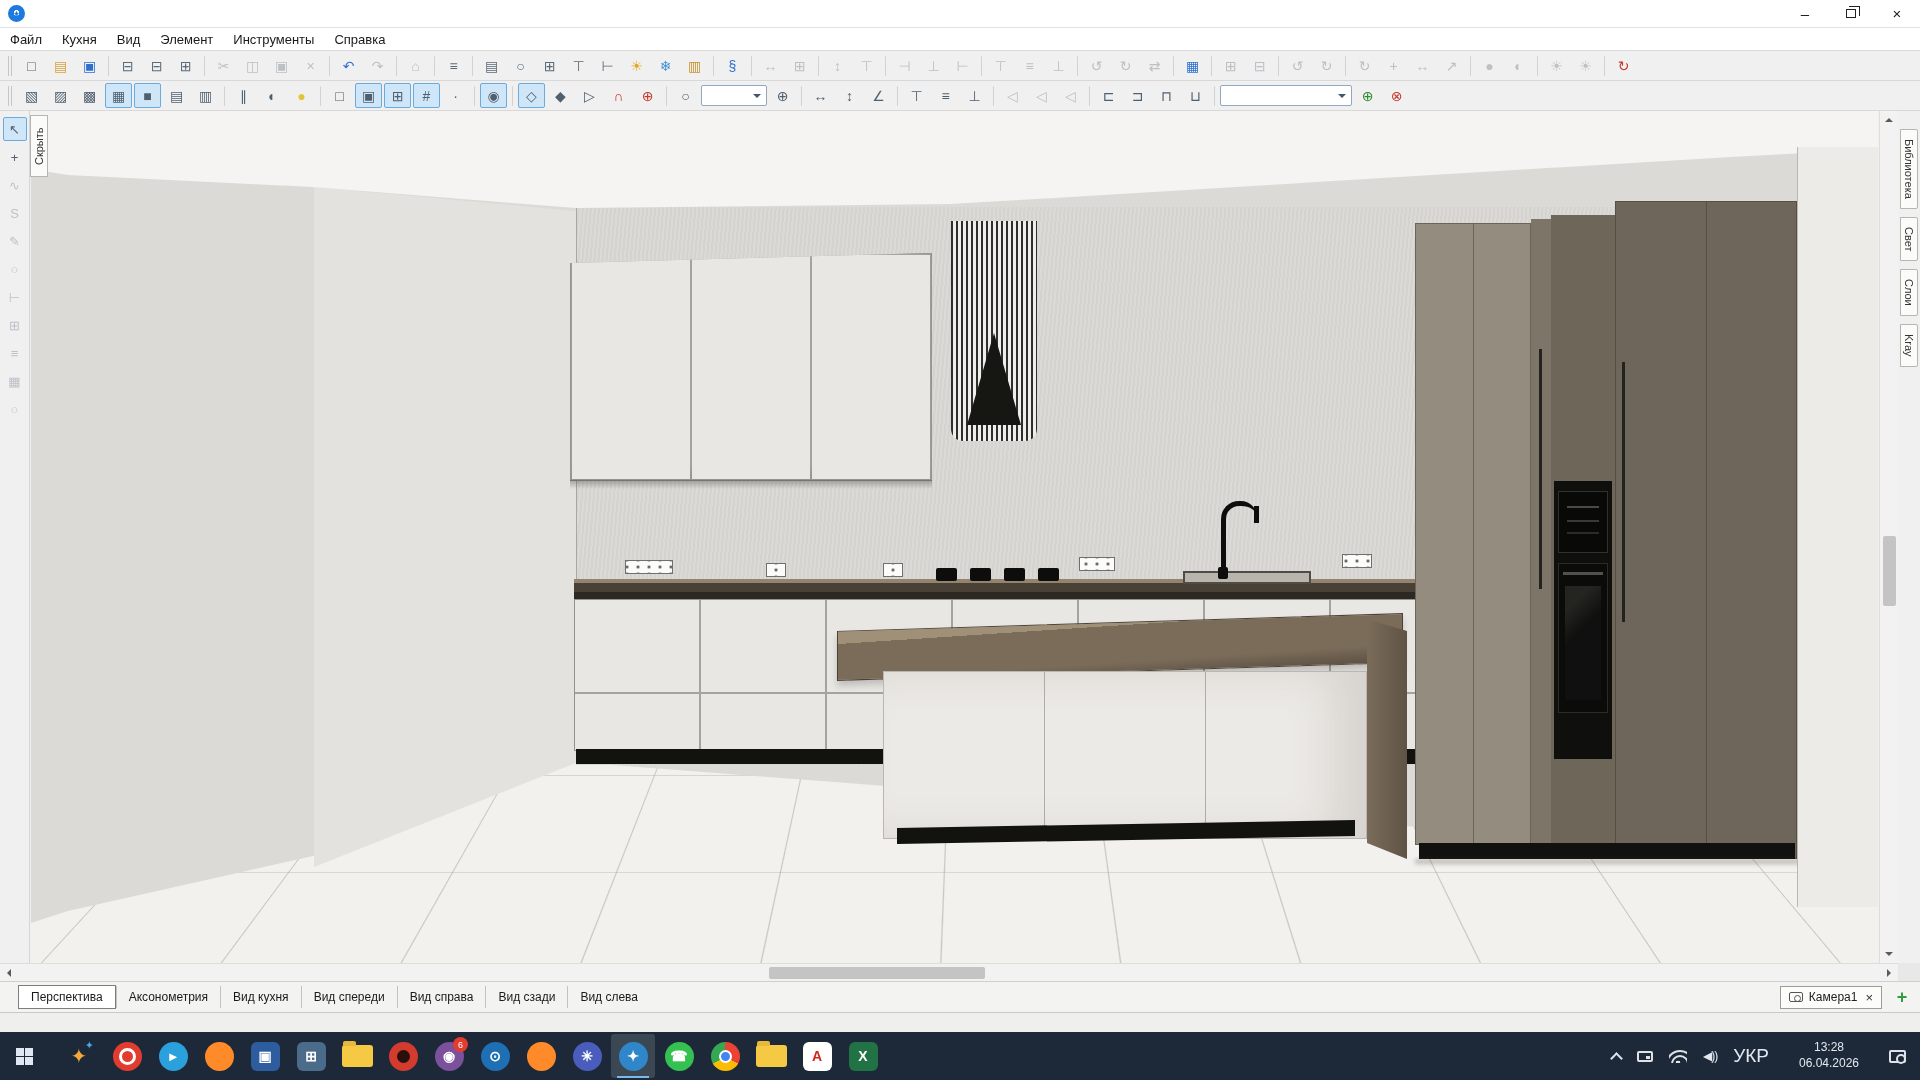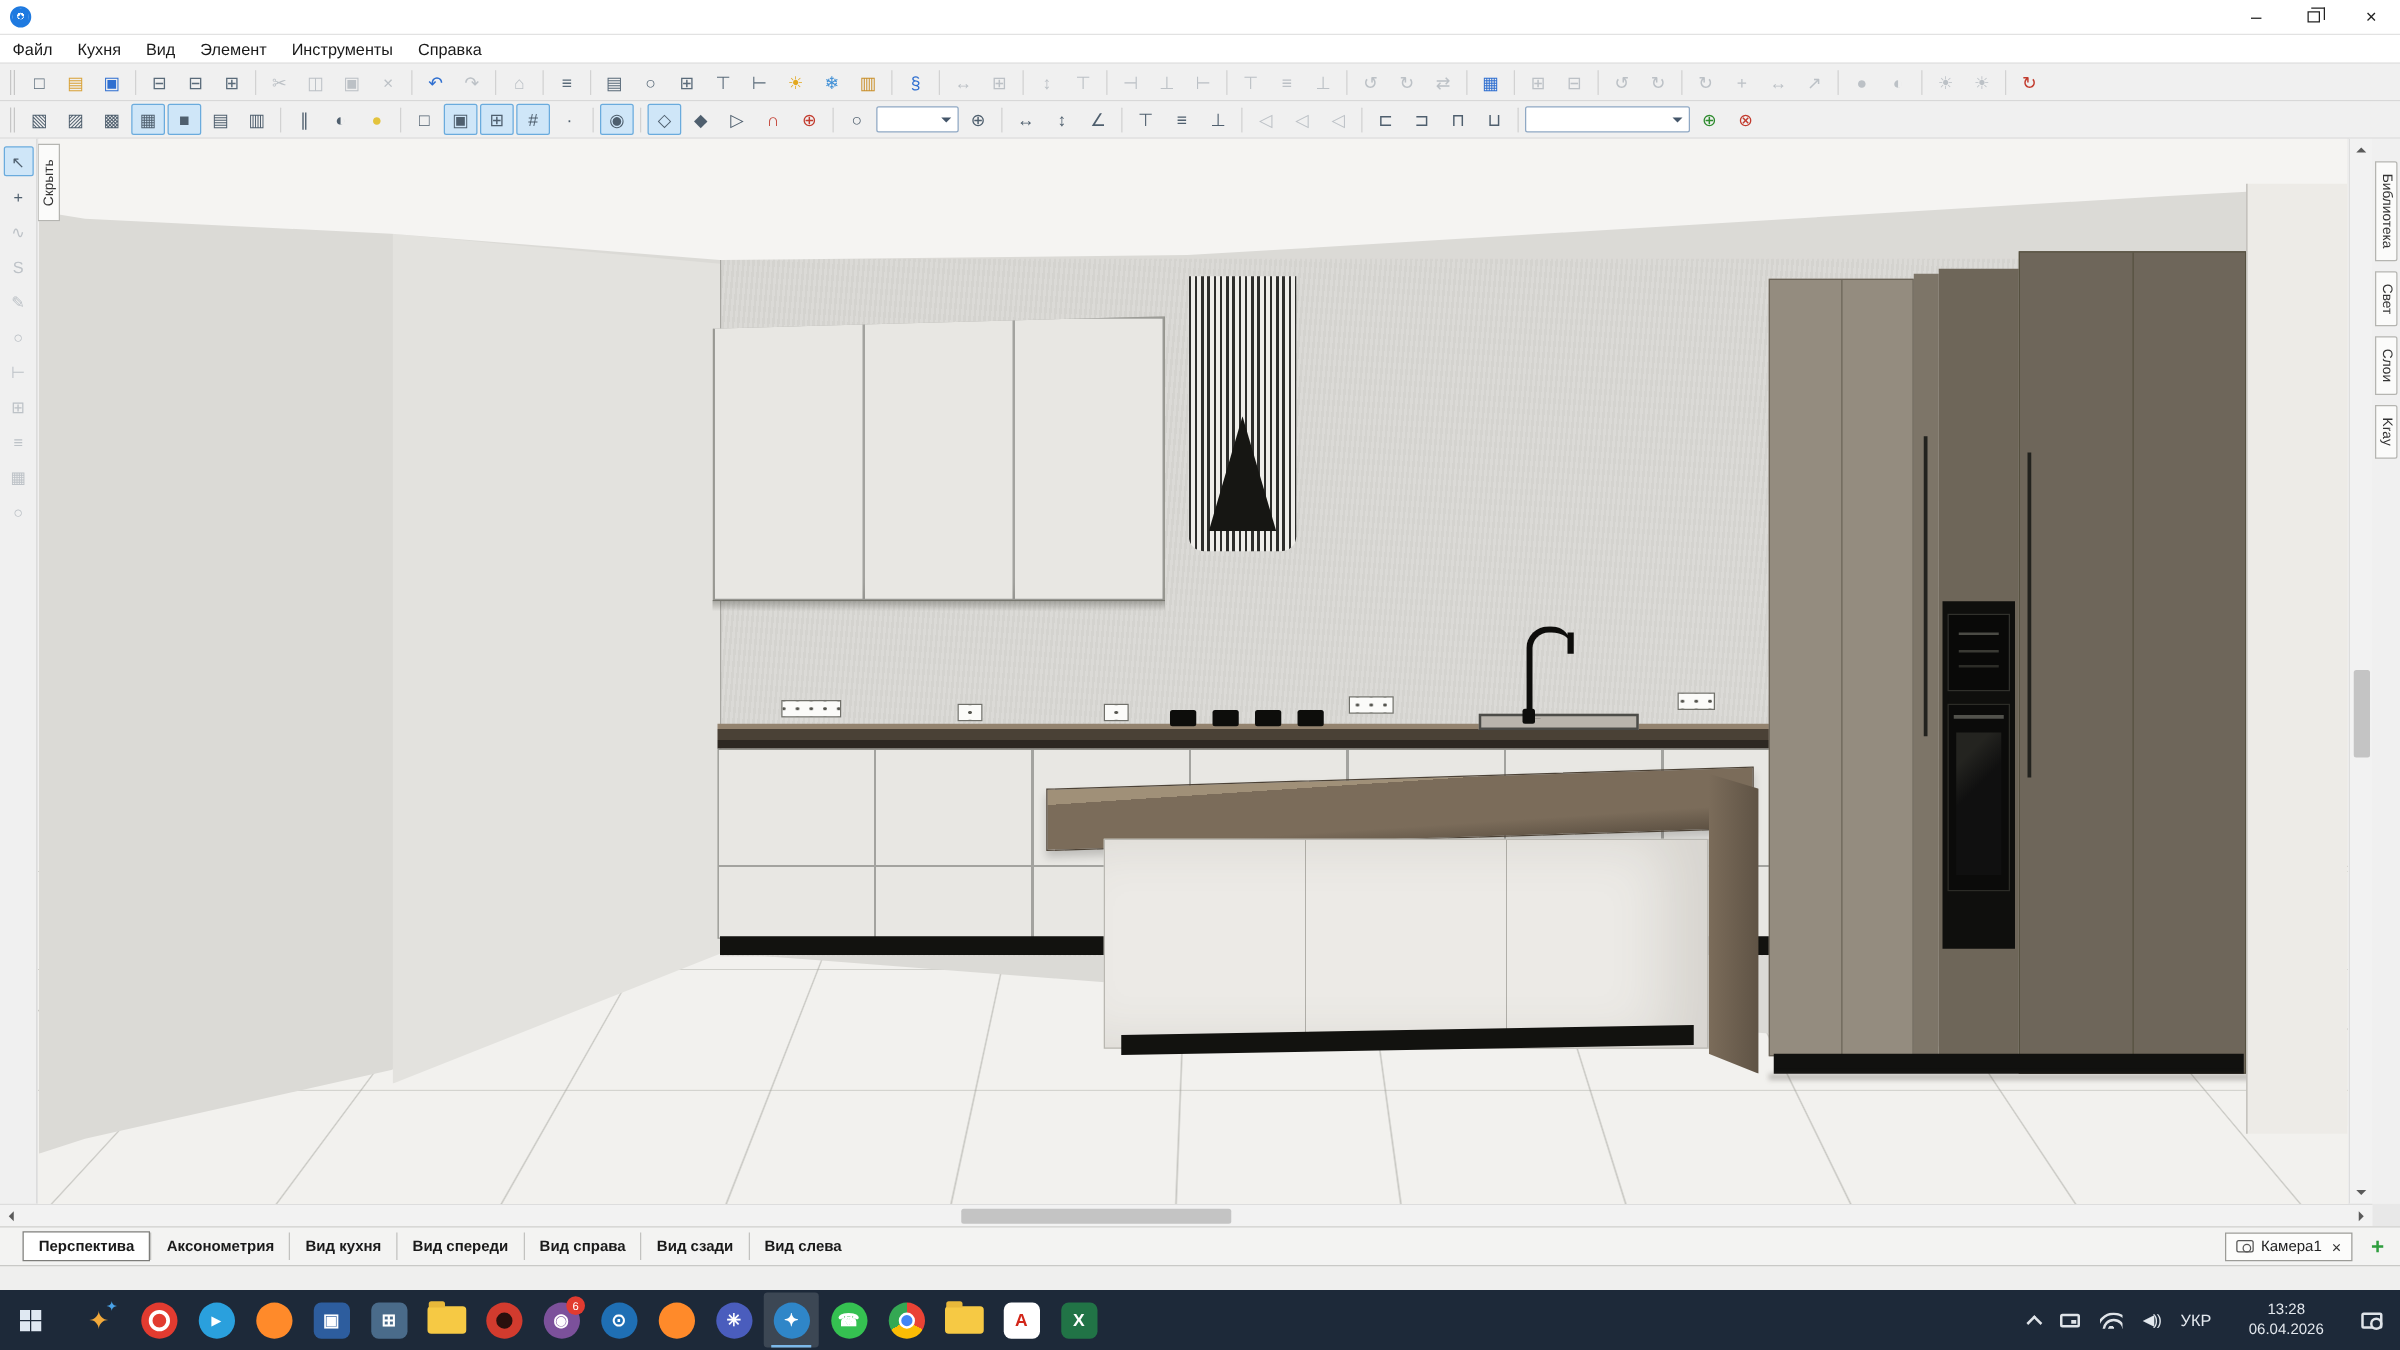--- a/index.html
+++ b/index.html
@@ -170,21 +170,21 @@
   
   #right-strip { position:absolute; right:0; top:0; width:22px; height:852px; background:#f0f0f0;
     display:flex; flex-direction:column; align-items:center; padding-top:18px; gap:8px; }
   .rtab { writing-mode:vertical-rl; font-size:11px; color:#333; background:#fbfbfa;
     border:1px solid #b5b5b1; border-radius:0 2px 2px 0; padding:9px 2px; }
 
   
   #tabsbar { position:absolute; left:0; top:981px; width:1920px; height:31px; background:#f3f3f2;
     border-top:1px solid #cfcfcd; display:flex; align-items:center; padding:0 8px 0 18px; }
   #tabs-left { display:flex; align-items:center; }
-  .vtab { font-size:12px; color:#1a1a1a; padding:4px 12px; border-left:1px solid #c2c2c0; white-space:nowrap;font-weight:bold; }
+  .vtab { font-size:12px; color:#1a1a1a; padding:4px 12px; border-left:1px solid #c2c2c0; white-space:nowrap; }
   .vtab:first-child { border-left:none; }
   .vtab.active { background:#ffffff; border:1px solid #7d7d7a; }
   #tabsbar .fill { flex:1; }
   #camera-tab { display:flex; align-items:center; gap:6px; border:1px solid #9c9c98; background:#fcfcfb;
     padding:3px 8px; font-size:12px; color:#222; }
   .cam-glyph { width:14px; height:10px; border:1px solid #555; border-radius:2px; position:relative; }
   .cam-glyph::before { content:""; position:absolute; left:4px; top:2px; width:5px; height:5px;
     border:1px solid #555; border-radius:50%; }
   #camera-close { font-size:13px; color:#333; margin-left:2px; }
   #add-view-btn { width:20px; height:20px; margin-left:10px; display:flex; align-items:center;
@@ -232,21 +232,21 @@
     transform:rotate(45deg); margin-top:4px; }
   .cast-ic { width:16px; height:11px; border:2px solid #dfe3e8; border-radius:2px; position:relative; }
   .cast-ic::after { content:""; position:absolute; right:1px; bottom:1px; width:4px; height:3px; background:#dfe3e8; }
   .wifi-ic { width:18px; height:13px; position:relative; overflow:hidden;
     background:radial-gradient(circle at 50% 100%, #dfe3e8 0 2.2px, transparent 2.6px); }
   .wifi-ic::before { content:""; position:absolute; left:-3px; top:0; width:24px; height:24px;
     border:2px solid #dfe3e8; border-radius:50%; }
   .wifi-ic::after { content:""; position:absolute; left:2px; top:5px; width:14px; height:14px;
     border:2px solid #dfe3e8; border-radius:50%; }
   .spk { font-size:12px; letter-spacing:-1px; }
-  #lang { font-size:13px; }
+  #lang { font-size:19px; }
   #clock { text-align:center; font-size:12px; line-height:1.3; width:88px; }
   .note-ic { width:17px; height:13px; border:2px solid #dfe3e8; border-radius:2px; position:relative; }
   .note-ic::after { content:""; position:absolute; right:-2px; bottom:-3px; width:6px; height:6px;
     border:2px solid #dfe3e8; border-radius:50%; background:#1d2939; }
 </style>
 </head>
 <body>
 
 <div id="titlebar">
   <span class="app-logo">✦</span>

